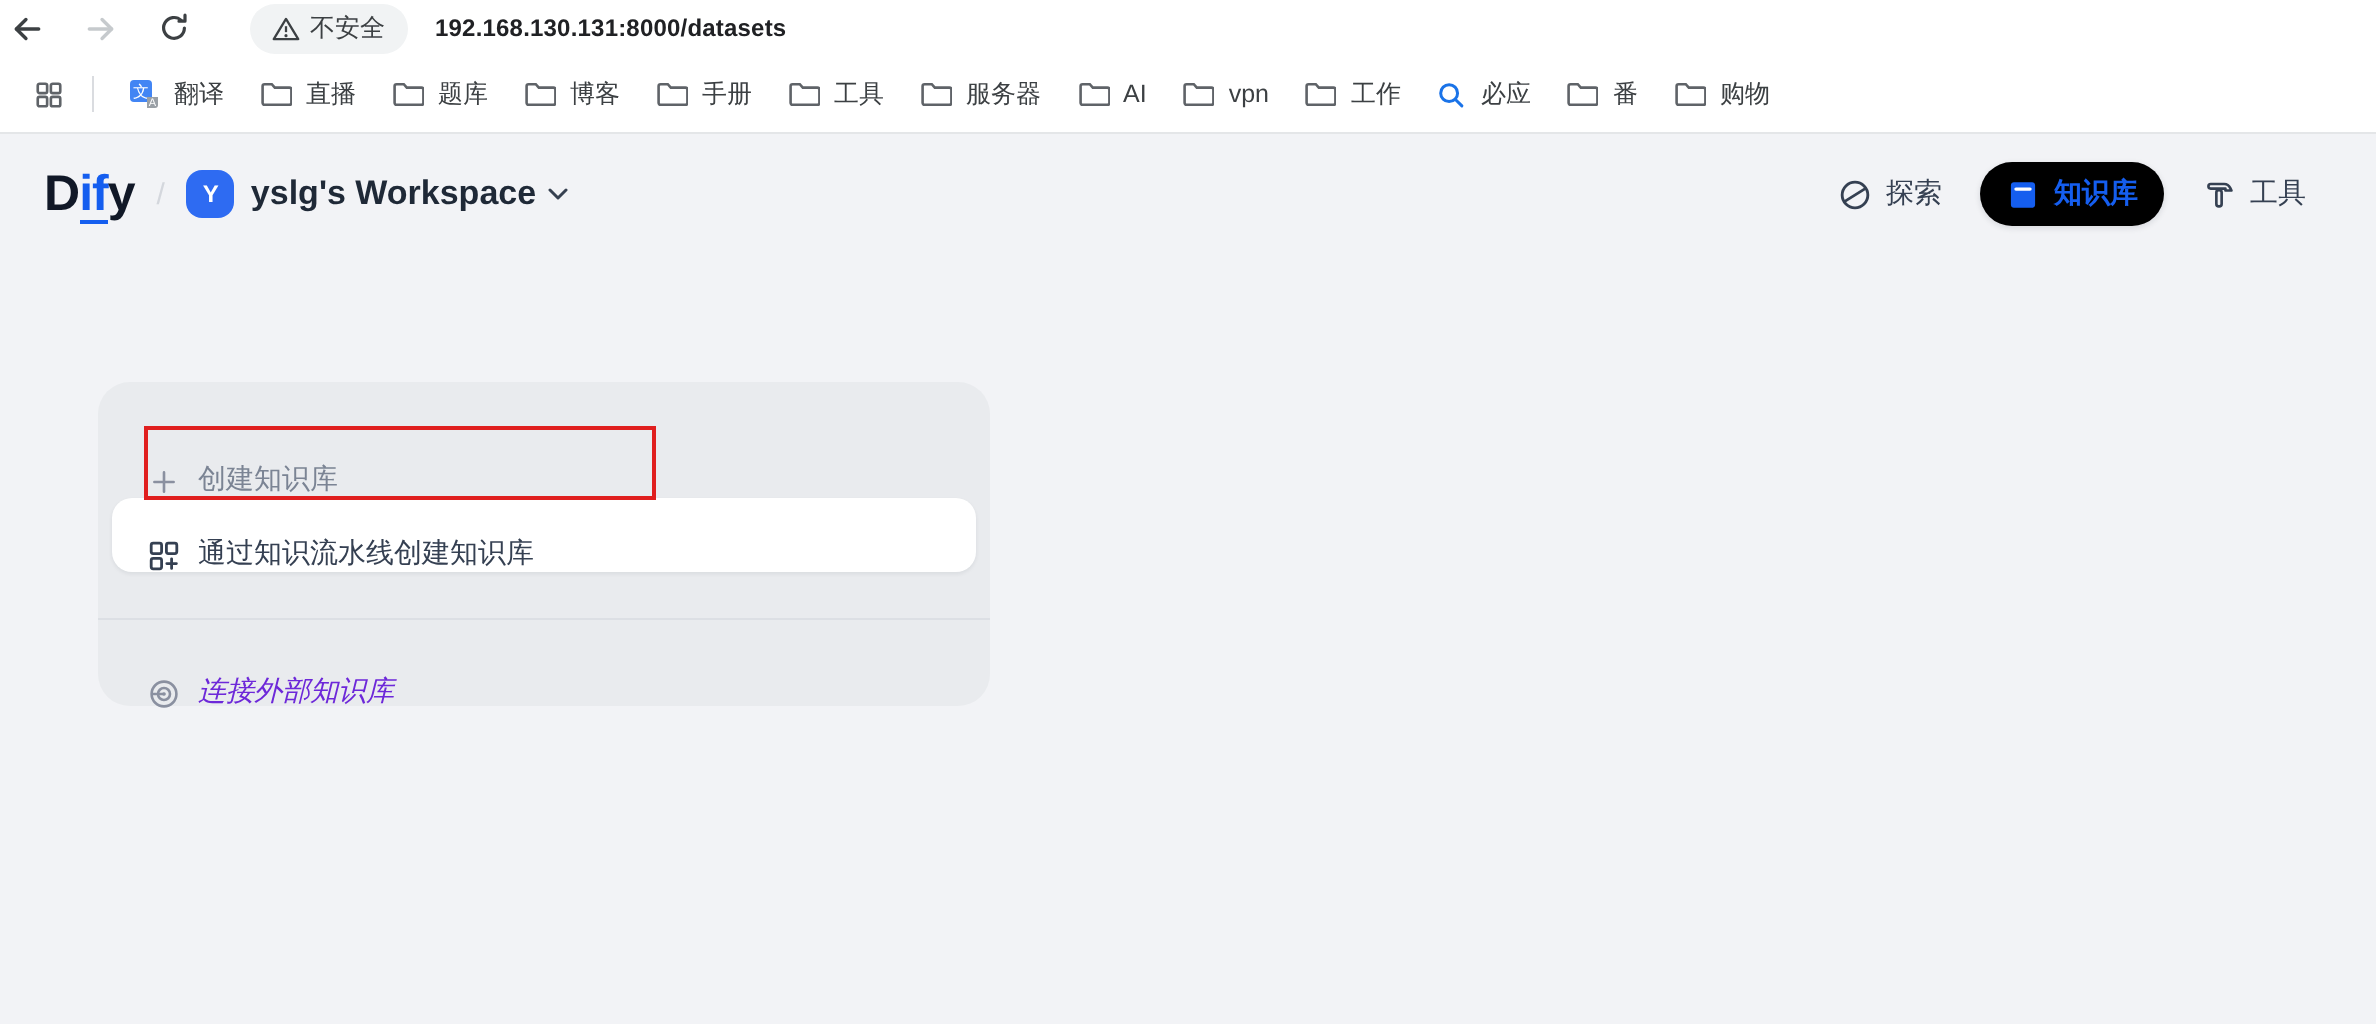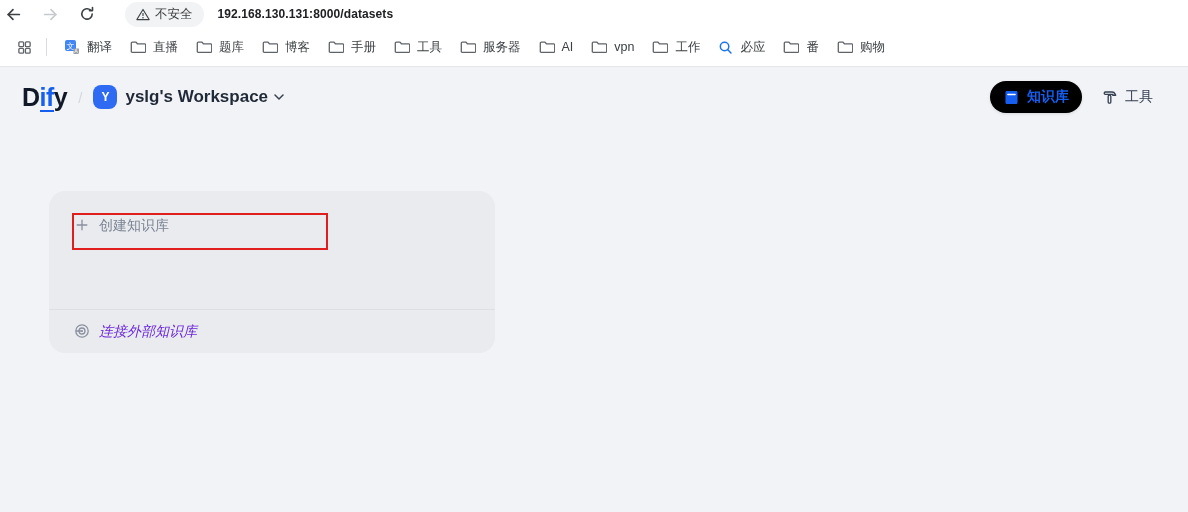--- a/index.html
+++ b/index.html
@@ -35,21 +35,21 @@
   .ws-chip{display:flex;align-items:center;cursor:pointer;}
   .avatar{width:24px;height:24px;border-radius:8px;background:var(--avatar-blue);color:#fff;font-size:12px;font-weight:700;display:flex;align-items:center;justify-content:center;margin-right:8px;}
   .ws-name{font-size:17px;color:#1f2937;font-weight:600;}
   .ws-chip svg{margin-left:6px;}
   .top-nav{margin-left:auto;display:flex;align-items:center;gap:6px;}
   .nav-item{display:flex;align-items:center;gap:7px;padding:7px 13px;border-radius:999px;font-size:14px;color:#354052;font-weight:500;cursor:pointer;}
   .nav-item.active{background:#000000;color:var(--accent);font-weight:600;box-shadow:0 1px 3px rgba(16,24,40,.12);}
 
   
   .card{position:absolute;left:49px;top:124px;width:446px;height:162px;border-radius:16px;background:var(--card-bg);}
-  .menu-item{position:absolute;display:flex;align-items:flex-start;gap:9px;font-size:14px;cursor:pointer;}
+  .menu-item{position:absolute;display:flex;align-items:flex-end;gap:9px;font-size:14px;cursor:pointer;}
   .menu-item .mi-icon{display:flex;align-items:center;justify-content:center;width:16px;height:16px;}
   .mi-1{left:25px;top:26px;height:32px;color:#7b8494;}
   .mi-2{left:7px;top:58px;width:432px;height:37px;background:#fff;border-radius:10px;padding-left:18px;color:#354052;font-weight:500;box-shadow:0 1px 2px rgba(16,24,40,.07);}
   .card-divider{position:absolute;left:0;top:118px;width:100%;height:1px;background:#dcdfe4;}
   .mi-3{left:25px;top:132px;height:32px;color:#6d28d9;font-style:italic;}
   .red-annotation{position:absolute;left:23px;top:22px;width:256px;height:37px;border:2px solid var(--annotation-red);z-index:3;pointer-events:none;}
 </style>
 </head>
 <body>
 
@@ -190,20 +190,27 @@
     <span class="crumb-sep">/</span>
     <div class="ws-chip">
       <div class="avatar">Y</div>
       <span class="ws-name">yslg's Workspace</span>
       <svg width="10" height="6" viewBox="0 0 10 6" fill="none" stroke="#374151" stroke-width="1.5" stroke-linecap="round" stroke-linejoin="round">
           <path d="M1 1l4 4 4-4"></path>
         </svg>
     </div>
 
     <div class="top-nav">
+      <div class="nav-item">
+        <svg width="17" height="17" viewBox="0 0 18 18" fill="none" stroke="#354052" stroke-width="1.5" stroke-linecap="round">
+            <circle cx="9" cy="9" r="6.8"></circle>
+            <path d="M3.6 12.4 14.4 5.6"></path>
+          </svg>
+        <span>探索</span>
+      </div>
       <div class="nav-item active">
         <svg width="17" height="17" viewBox="0 0 18 18">
             <path fill="#155eef" d="M4.2 2.2h9.6c.9 0 1.6.7 1.6 1.6v10.4c0 .9-.7 1.6-1.6 1.6H4.2c-.9 0-1.6-.7-1.6-1.6V3.8c0-.9.7-1.6 1.6-1.6z"></path>
             <rect x="4.4" y="5" width="9.2" height="1.7" rx=".85" fill="#fff"></rect>
           </svg>
         <span>知识库</span>
       </div>
       <div class="nav-item">
         <svg width="17" height="17" viewBox="0 0 18 18" fill="none" stroke="#354052" stroke-width="1.4" stroke-linejoin="round">
             <path d="M4.6 2.6h7.2c1.4 0 2.6 1 3.2 2.2l.6 1.2h-3.2v-1H4.6a1.2 1.2 0 0 1 0-2.4z" transform="translate(0 .6)"></path>
@@ -217,20 +224,31 @@
   <div class="card">
     <div class="menu-item mi-1">
       <span class="mi-icon">
         <svg width="14" height="14" viewBox="0 0 16 16" stroke="#8a90a0" stroke-width="1.5" stroke-linecap="round">
             <path d="M8 2.5v11M2.5 8h11"></path>
           </svg>
       </span>
       <span>创建知识库</span>
     </div>
 
+    <div class="menu-item mi-2">
+      <span class="mi-icon">
+        <svg width="16" height="16" viewBox="0 0 16 16" fill="none" stroke="#354052" stroke-width="1.4" stroke-linecap="round">
+            <rect x="1.6" y="1.6" width="5.2" height="5.2" rx="1"></rect>
+            <rect x="1.6" y="9.2" width="5.2" height="5.2" rx="1"></rect>
+            <rect x="9.2" y="1.6" width="5.2" height="5.2" rx="1"></rect>
+            <path d="M11.8 9.4v4.8M9.4 11.8h4.8"></path>
+          </svg>
+      </span>
+      <span>通过知识流水线创建知识库</span>
+    </div>
 
     <div class="card-divider"></div>
 
     <div class="menu-item mi-3">
       <span class="mi-icon">
         <svg width="16" height="16" viewBox="0 0 16 16" fill="none" stroke="#8a90a0" stroke-width="1.3" stroke-linecap="round">
             <circle cx="8" cy="8" r="6.2"></circle>
             <circle cx="8" cy="8" r="3"></circle>
             <path d="M8 8H2.4"></path>
             <circle cx="8" cy="8" r=".9" fill="#8a90a0" stroke="none"></circle>

